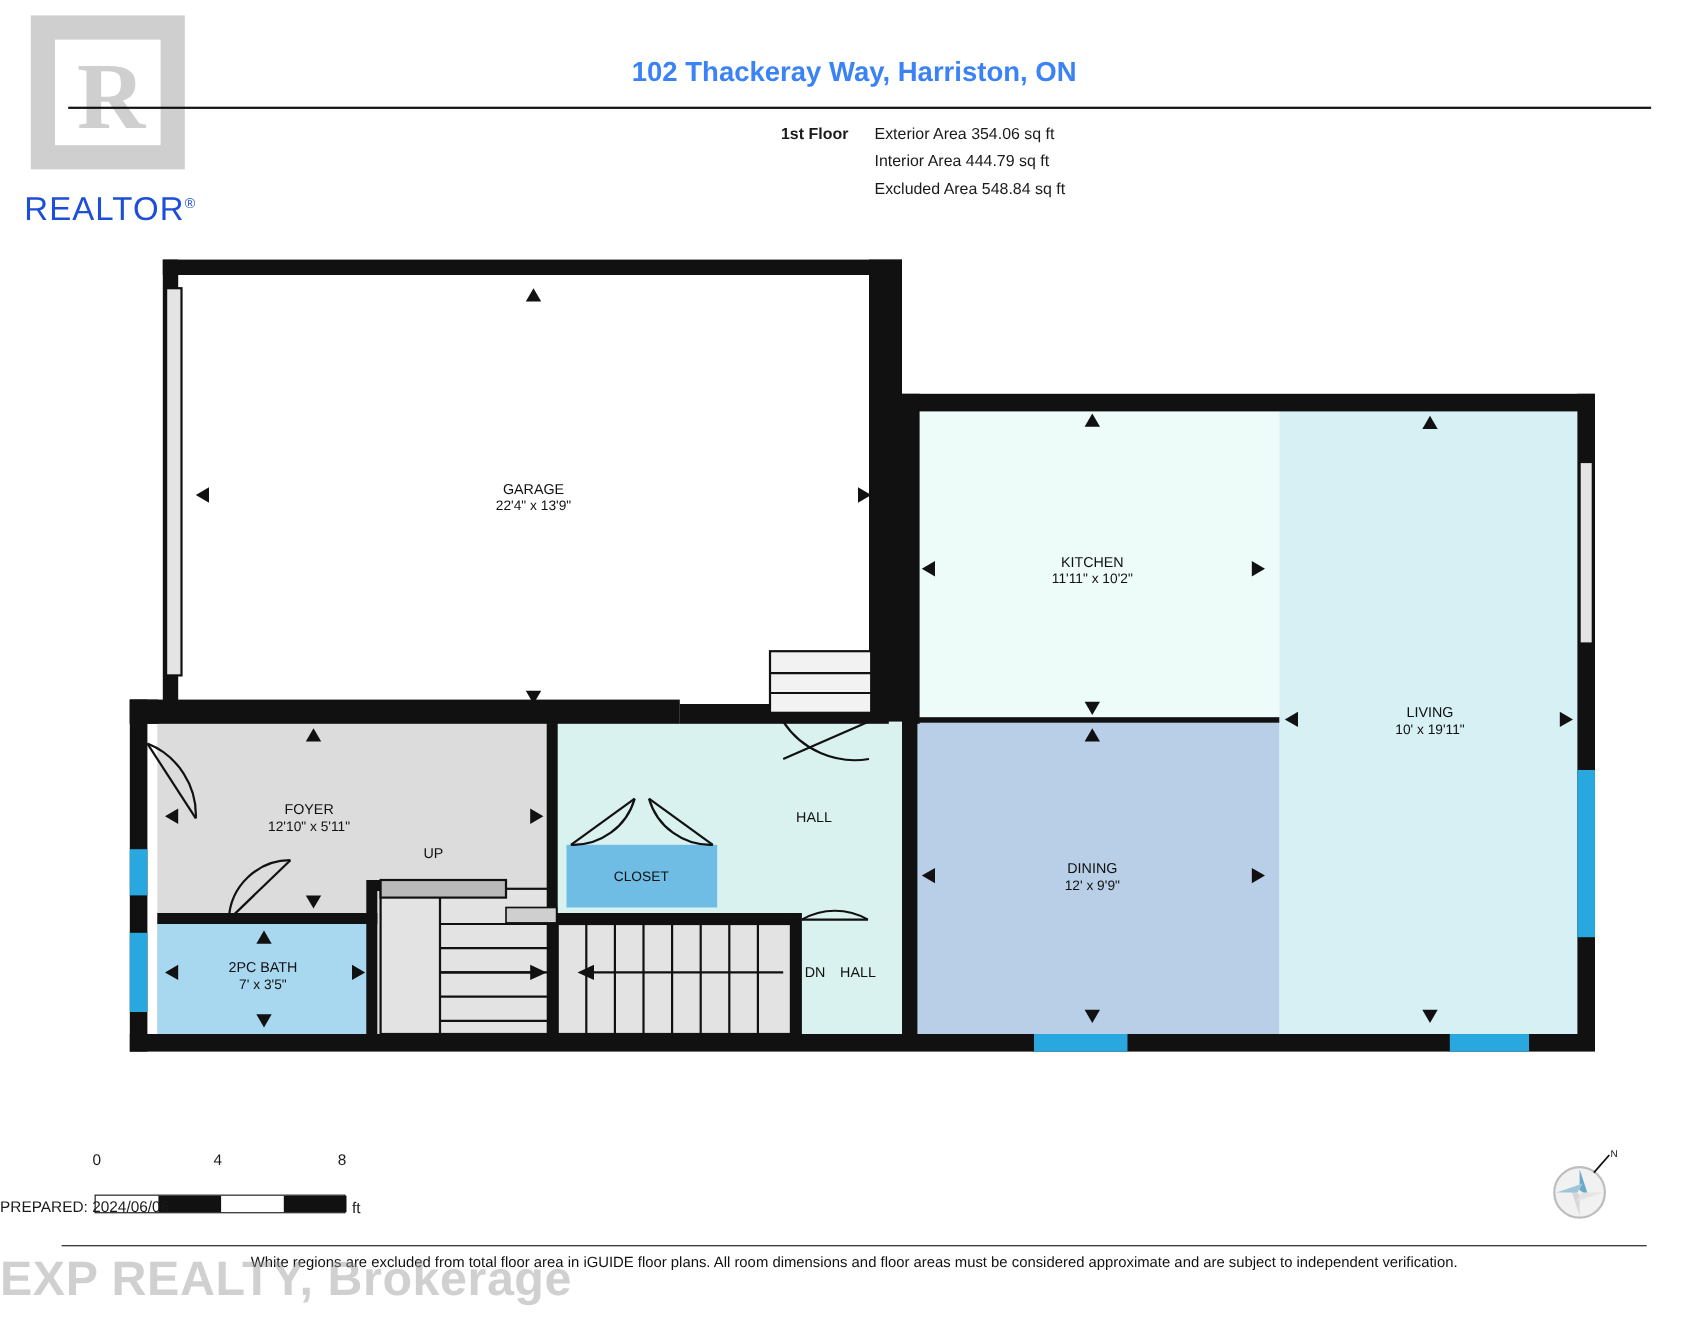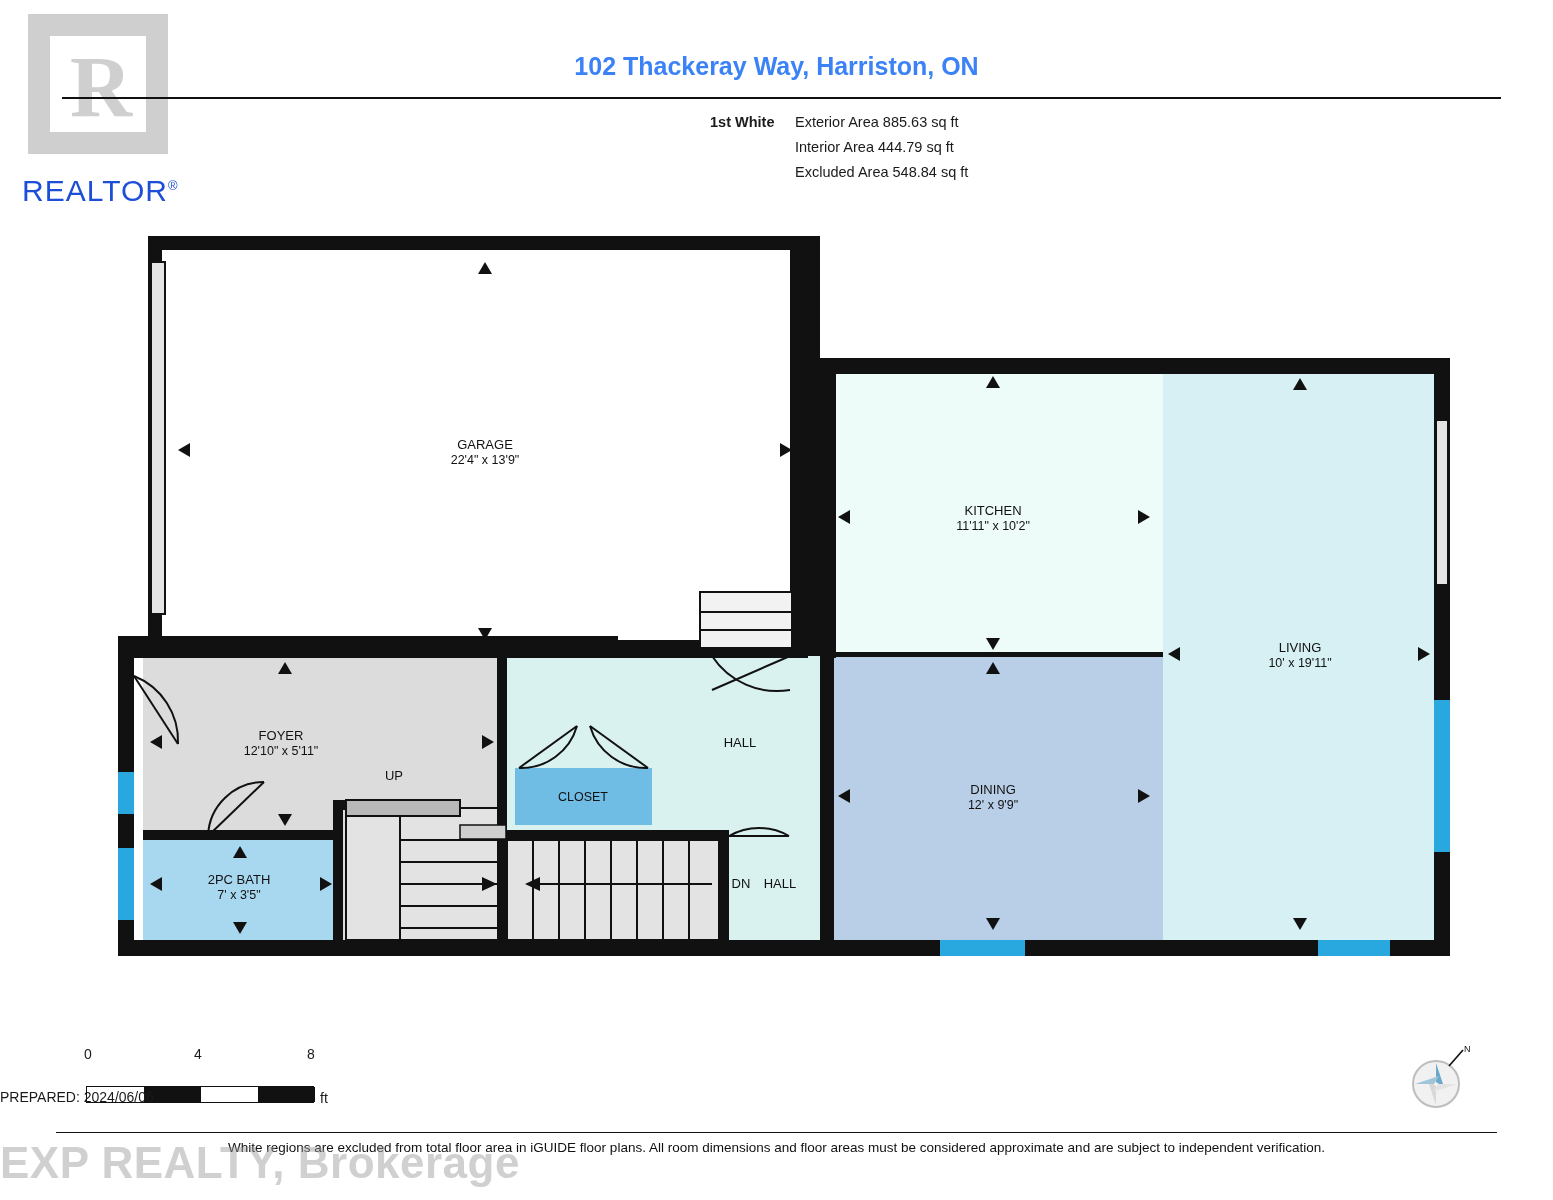--- a/index.html
+++ b/index.html
@@ -191,23 +191,23 @@
 <div class="realtor-logo">
   <div class="mark"></div>
   <div class="r-letter">R</div>
   <div class="word"><span>REALTOR</span><sup>®</sup></div>
 </div>
 
 <div class="title">102 Thackeray Way, Harriston, ON</div>
 <div class="title-rule"></div>
 
 <div class="floor-info">
-  <div class="floor-label">1st White</div>
+  <div class="floor-label">1st Floor</div>
   <div class="areas">
-    <div>Exterior Area 885.63 sq ft</div>
+    <div>Exterior Area 354.06 sq ft</div>
     <div>Interior Area 444.79 sq ft</div>
     <div>Excluded Area 548.84 sq ft</div>
   </div>
 </div>
 
 <svg id="plan" width="1553" height="1010" viewBox="0 0 1553 1010">
 
   <rect x="160" y="248" width="645" height="400" fill="#ffffff"></rect>
 
   <rect x="833" y="373" width="330" height="283" fill="#eefcf9"></rect>

